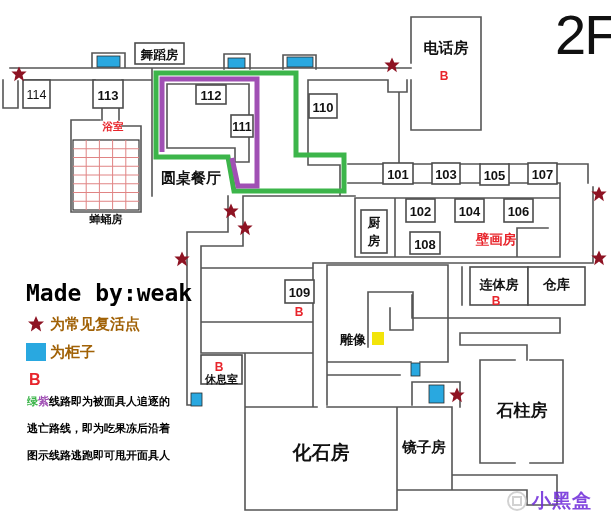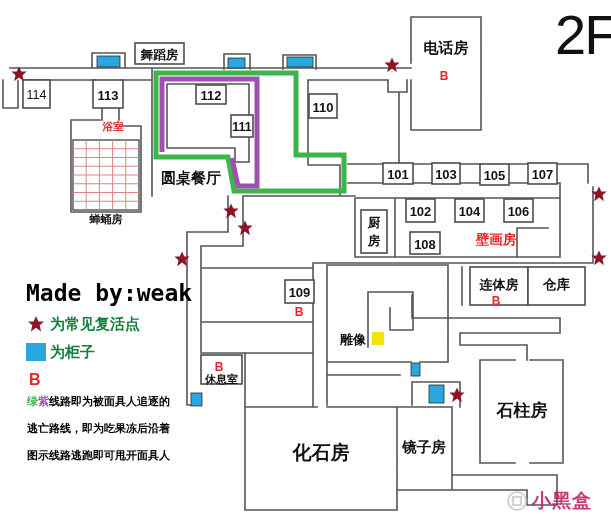--- a/index.html
+++ b/index.html
@@ -14,33 +14,33 @@
     font-family:"Liberation Sans","DejaVu Sans",sans-serif;
     margin-left:14px;
   }
   #legend{position:absolute;left:26px;top:280px;width:175px;}
   #credit{
     font-family:"DejaVu Sans Mono","Liberation Mono",monospace;
     font-size:23px;font-weight:bold;color:#000;white-space:nowrap;
   }
   .legend-row{display:flex;align-items:center;margin-top:8px;height:20px;}
   .legend-row .licon{width:24px;display:flex;justify-content:flex-start;align-items:center;}
-  .legend-row .ltext{font-size:15px;font-weight:bold;color:#15803d;white-space:nowrap;}
+  .legend-row .ltext{font-size:15px;font-weight:bold;color:#a16207;white-space:nowrap;}
   .legend-b{font-size:16px;font-weight:bold;color:#e8252c;padding-left:3px;}
   .legend-cab{width:20px;height:18px;}
   #route-note{
     position:absolute;left:27px;top:388px;width:152px;
     font-size:11px;font-weight:bold;line-height:27px;color:#000;
     word-break:break-all;
   }
   #watermark{
     position:absolute;left:506px;top:488px;display:flex;align-items:center;gap:4px;
     opacity:.85;
   }
-  #watermark .wm-text{font-size:19px;font-weight:bold;color:#be185d;letter-spacing:1px;white-space:nowrap;}
+  #watermark .wm-text{font-size:19px;font-weight:bold;color:#6d28d9;letter-spacing:1px;white-space:nowrap;}
 </style>
 </head>
 <body>
 
 <div id="canvas">
 
   <svg id="map" width="611" height="525" viewBox="0 0 611 525">
     <defs>
       <g id="star-shape">
         <polygon points="0,-8 2.4,-2.6 8,-2.6 3.7,1.2 5.1,7.6 0,3.7 -5.1,7.6 -3.7,1.2 -8,-2.6 -2.4,-2.6"></polygon>

